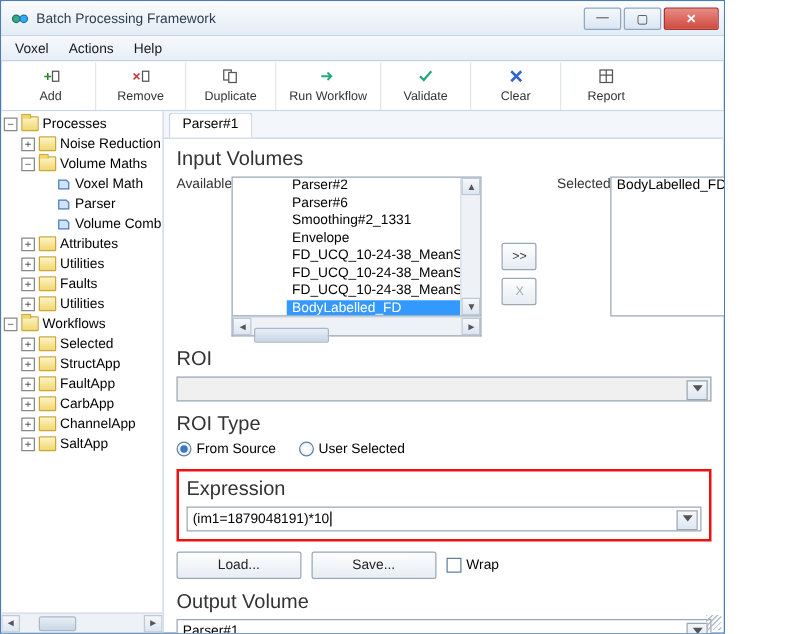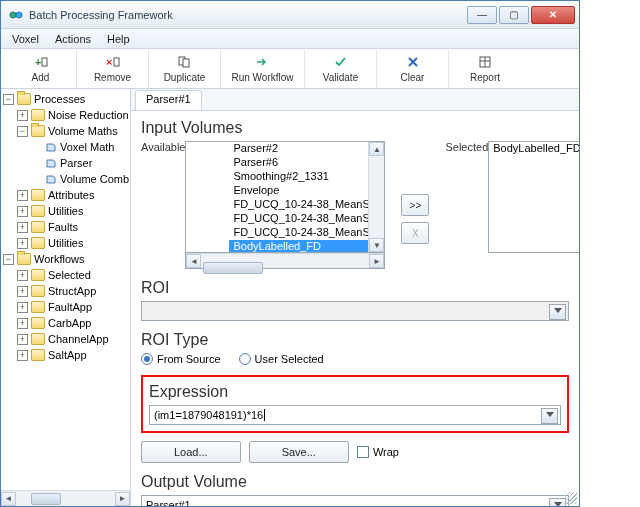--- a/index.html
+++ b/index.html
@@ -329,21 +329,21 @@
             <label class="radio">
                 <span class="dot"></span>
                 <span>User Selected</span>
               </label>
           </div>
         </div>
 
         <div class="expr-box">
           <div class="grp-title">Expression</div>
           <div class="expr-input">
-            <span>(im1=1879048191)*16</span>
+            <span>(im1=1879048191)*10</span>
               <span class="caret"></span>
             <span class="chev"></span>
           </div>
         </div>
 
         <div class="btnrow">
           <div class="btn">Load...</div>
           <div class="btn">Save...</div>
           <label class="check">
               <span class="cb"></span>

